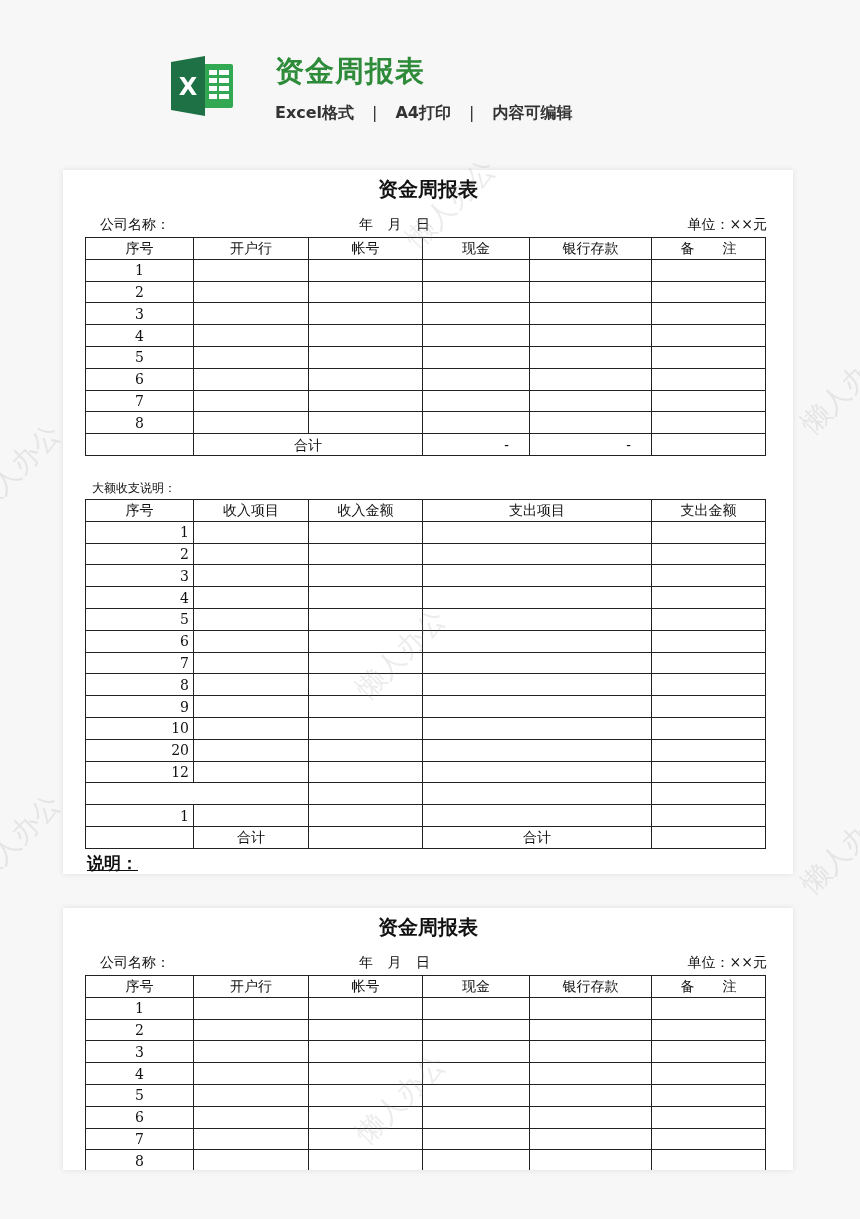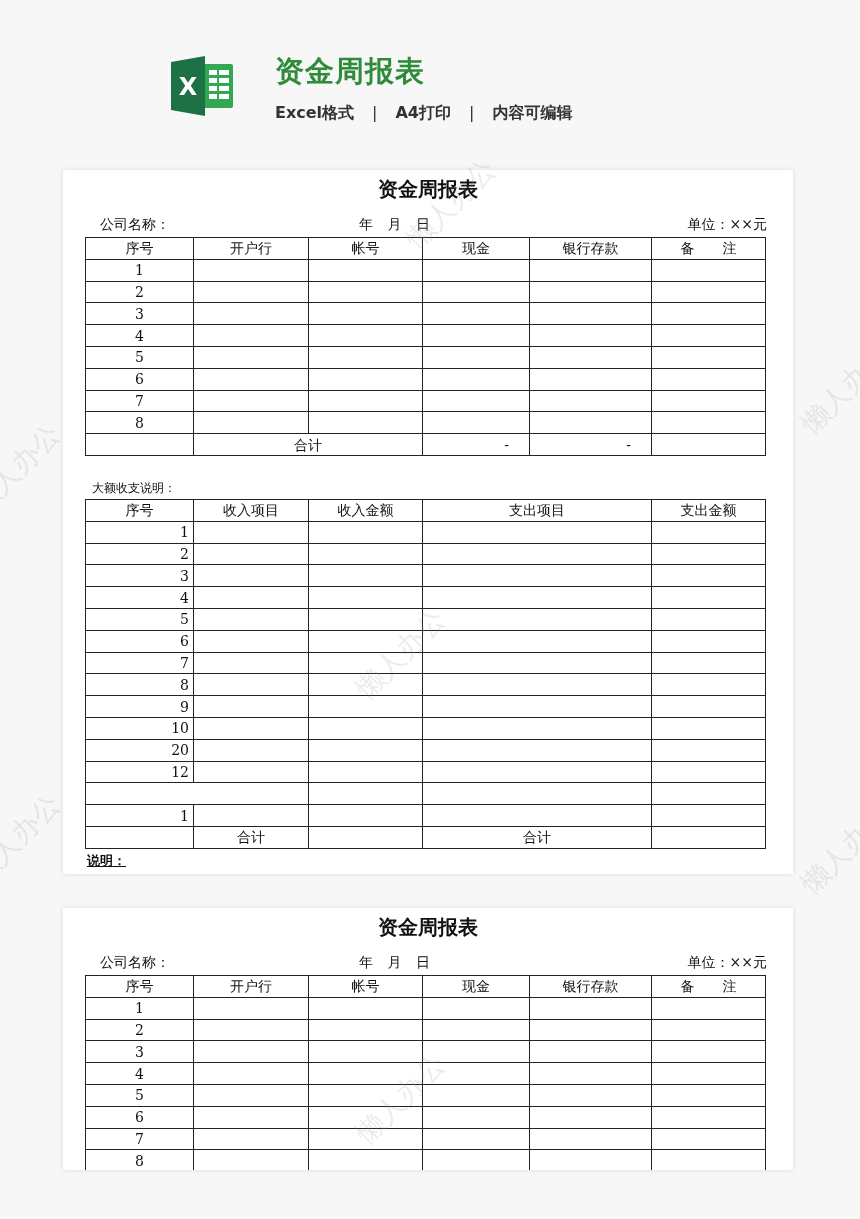--- a/index.html
+++ b/index.html
@@ -22,21 +22,21 @@
   .meta .date { position: absolute; left: 272px; word-spacing: 10px; }
   .meta .unit { position: absolute; right: 0; text-align: center; }
 
   table { border-collapse: collapse; position: absolute; left: 22px; width: 680px; table-layout: fixed; font-size: 14px; }
   td { border: 1.5px solid #222; height: 21.8px; padding: 0 4px; text-align: center; line-height: 18px; vertical-align: middle; white-space: nowrap; overflow: hidden; }
   td.r { text-align: right; }
   td.dash { text-align: right; padding-right: 20px; }
   .t1 { top: 67px; }
   .t2-label { position: absolute; left: 29px; top: 310px; font-size: 12px; }
   .t2 { top: 329px; }
-  .note { position: absolute; left: 24px; top: 682px; font-size: 13px; font-weight: bold; text-decoration: underline; }
+  .note { position: absolute; left: 24px; top: 682px; font-size: 17px; font-weight: bold; text-decoration: underline; }
 
   .wm { position: absolute; font-size: 28px; color: rgba(150,150,150,0.18); transform: rotate(-45deg); pointer-events: none; font-family: "DejaVu Serif", serif; white-space: nowrap; }
 </style>
 </head>
 <body>
 
 <div class="header">
   <svg class="xl-icon" viewBox="0 0 62 60">
     <rect x="22" y="8" width="40" height="44" rx="2" fill="#33a852"></rect>
     <g fill="#ffffff">

